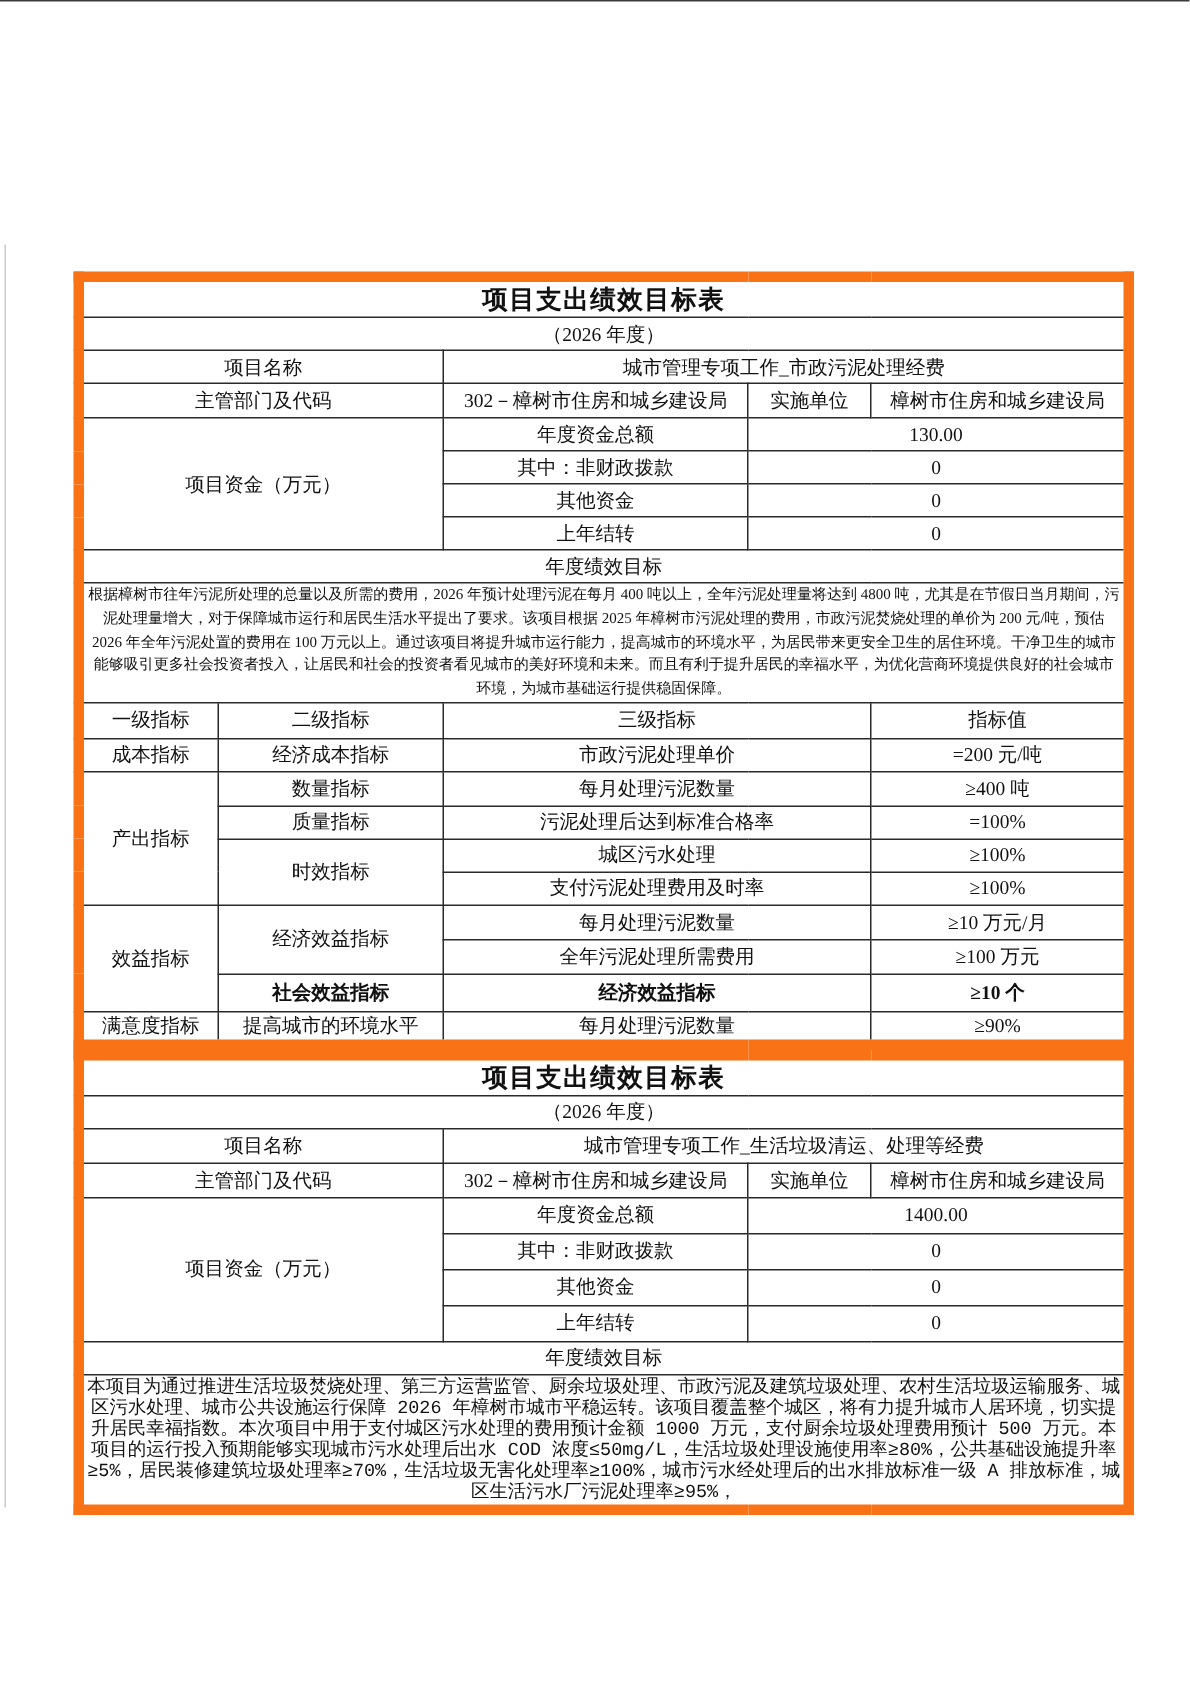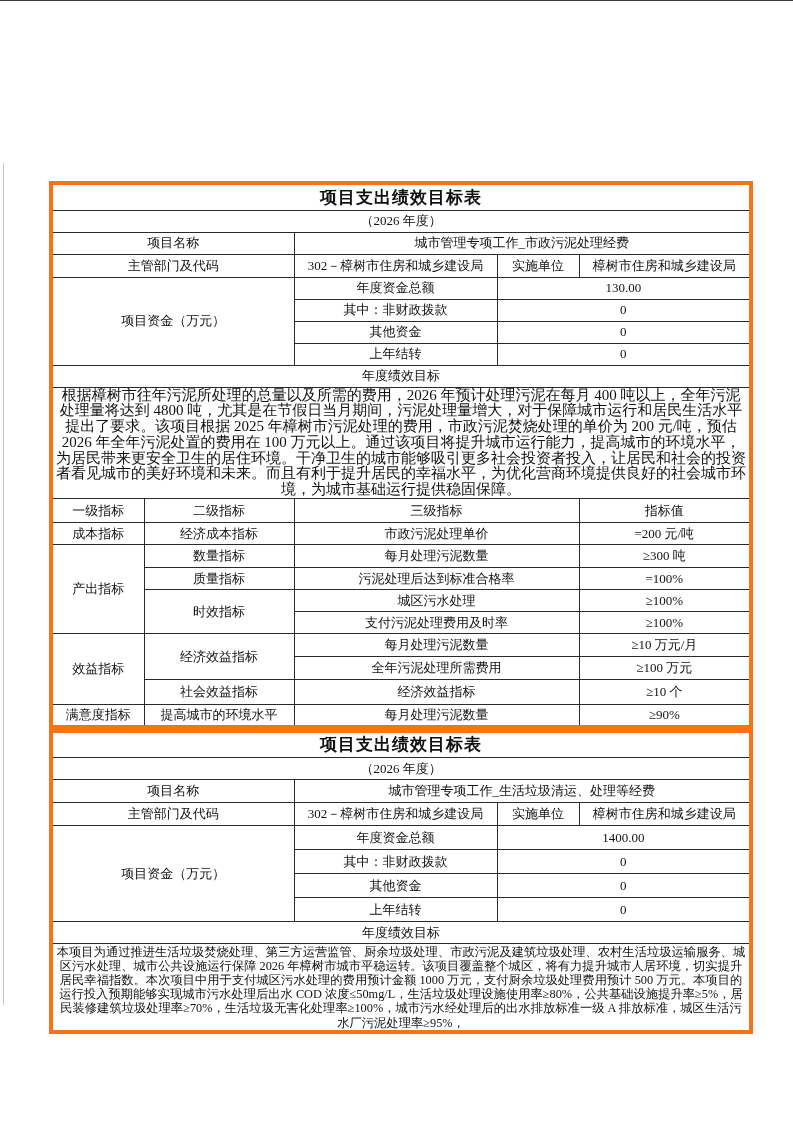--- a/index.html
+++ b/index.html
@@ -5,33 +5,33 @@
   html,body{margin:0;padding:0;}
   body{
     width:793px;height:1122px;background:#ffffff;position:relative;overflow:hidden;
     font-family:"Liberation Serif","DejaVu Serif",serif;color:#111;
   }
   .edge-top{position:absolute;top:0;left:0;width:793px;height:1px;background:#3c3c3c;}
   .edge-left{position:absolute;left:3px;top:163px;width:1px;height:842px;background:#c9c9c9;}
   .doc{position:absolute;left:49px;top:181px;width:700px;}
   table.t{
     border-collapse:collapse;table-layout:fixed;width:700px;
-    font-size:13px;border:4px solid #f97316;
+    font-size:13px;border:7px solid #f97316;
   }
   table.t td{
     border:1px solid #2a2a2a;text-align:center;vertical-align:middle;
     padding:0 2px;overflow:hidden;
   }
   td.title{font-weight:bold;font-size:17px;letter-spacing:1px;}
   td.para{
-    text-align:justify;padding:2px 6px 3px 6px;font-size:15px;line-height:15.8px;
+    text-align:justify;padding:2px 6px 3px 6px;font-size:10px;line-height:15.8px;
   }
-  td.para.p2{font-size:12.3px;line-height:14.1px;padding-top:1px;}
+  td.para.p2{font-size:12.3px;line-height:14.1px;padding-top:1px;font-family:Liberation Mono, monospace;}
   tr.rt{height:27px;} tr.r22{height:22px;} tr.r23{height:23px;}
-  tr.r24{height:24px;} tr.r25{height:25px;}
+  tr.r24{height:24px;} tr.r25{height:25px;font-weight:bold;}
 </style>
 </head>
 <body>
 
 <div class="edge-top"></div>
 <div class="edge-left"></div>
 
 <div class="doc">
 
   <table class="t">
@@ -91,21 +91,21 @@
       <tr class="r22">
         <td>成本指标</td>
         <td>经济成本指标</td>
         <td colspan="2">市政污泥处理单价</td>
         <td>=200 元/吨</td>
       </tr>
       <tr class="r23">
         <td rowspan="4">产出指标</td>
         <td>数量指标</td>
         <td colspan="2">每月处理污泥数量</td>
-        <td>≥300 吨</td>
+        <td>≥400 吨</td>
       </tr>
       <tr class="r22">
         <td>质量指标</td>
         <td colspan="2">污泥处理后达到标准合格率</td>
         <td>=100%</td>
       </tr>
       <tr class="r22">
         <td rowspan="2">时效指标</td>
         <td colspan="2">城区污水处理</td>
         <td>≥100%</td>

